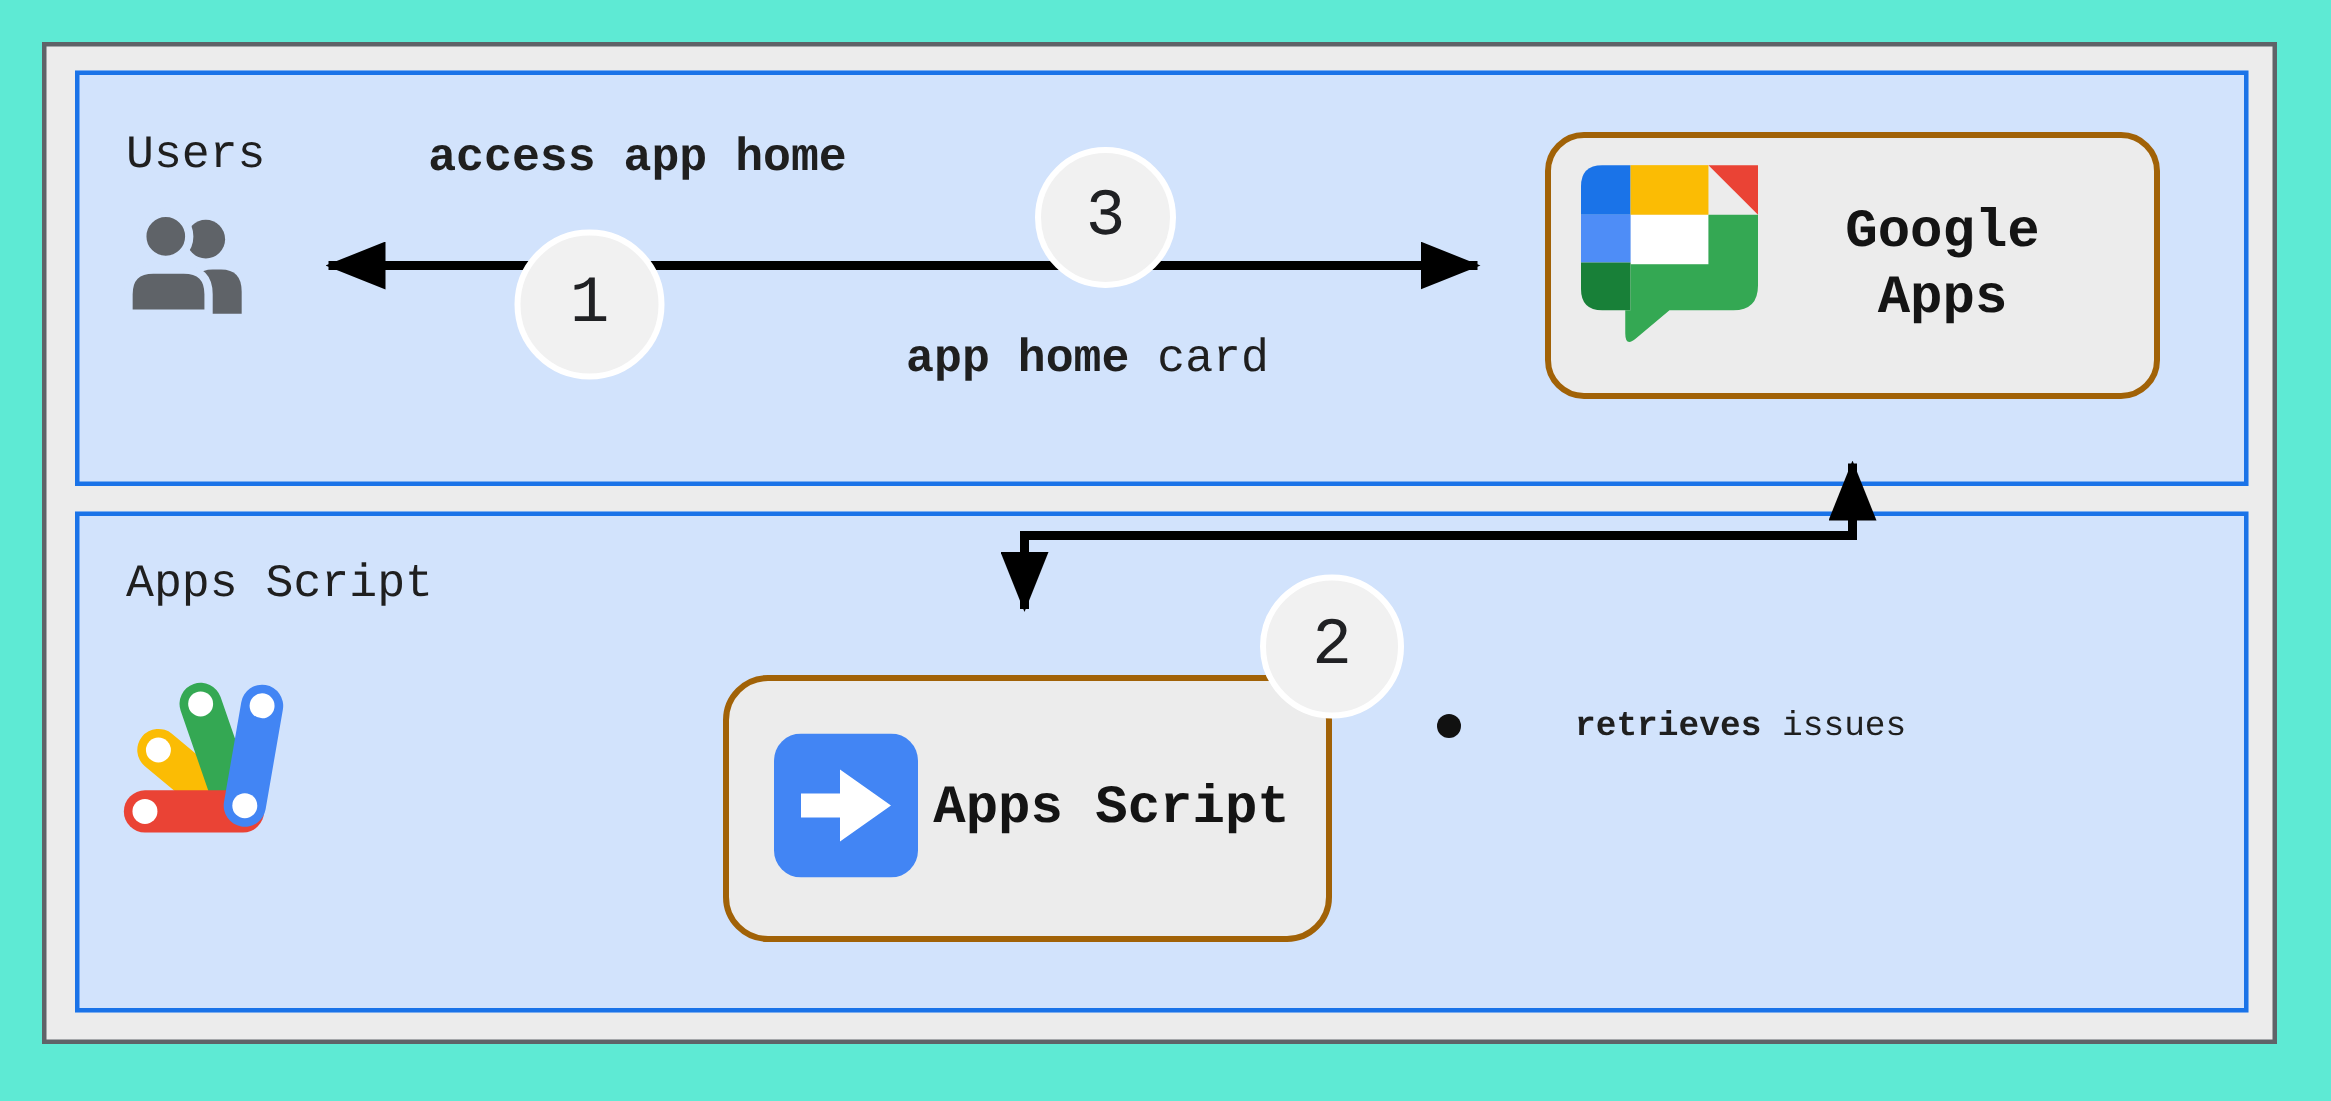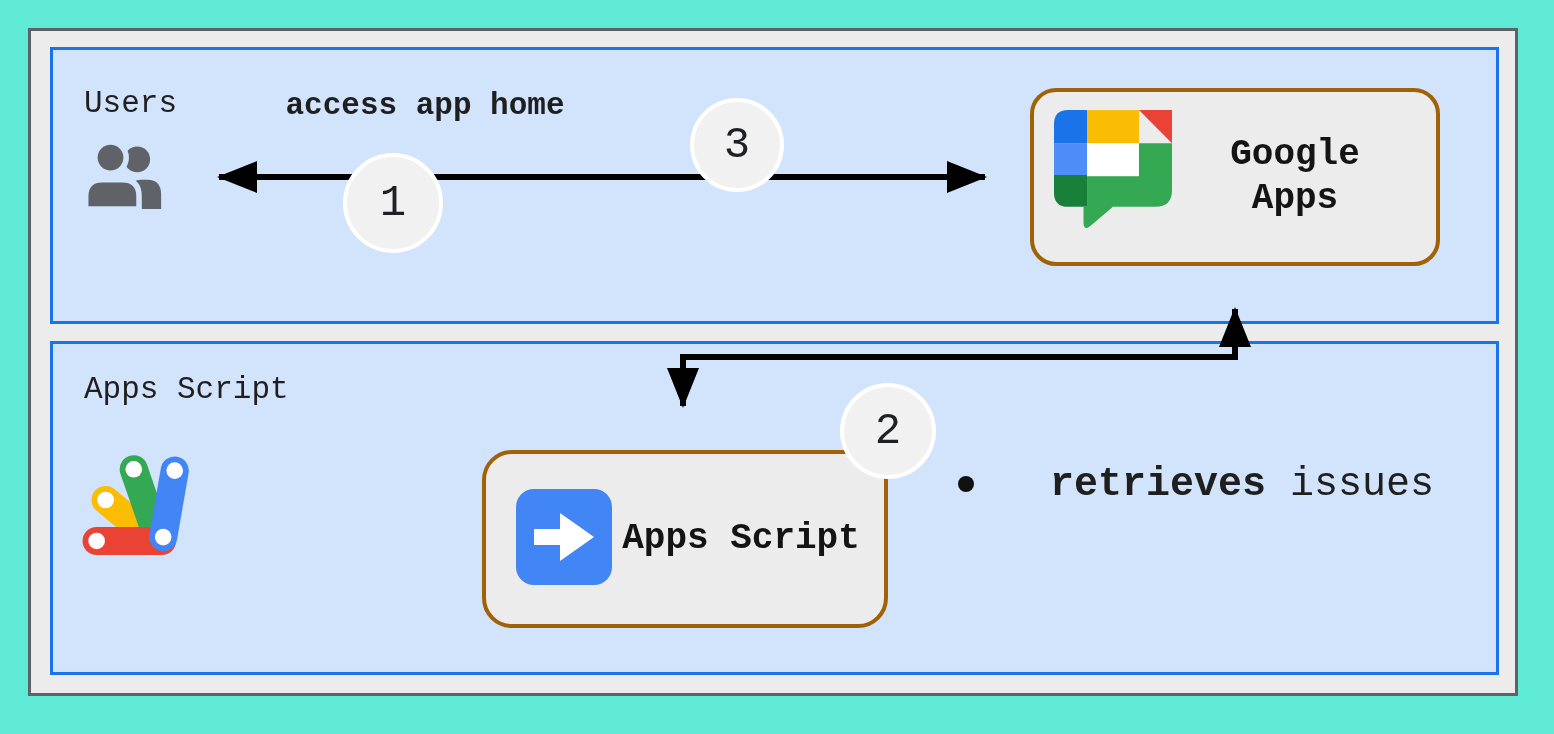--- a/index.html
+++ b/index.html
@@ -42,21 +42,21 @@
   .step-circle {
     background:#f1f1f1; border:4px solid #ffffff; border-radius:50%;
     display:flex; align-items:center; justify-content:center;
     font-size:44px; color:#202124;
   }
   .step-1 { left:343px; top:153px; width:100px; height:100px; }
   .step-3 { left:690px; top:98px;  width:94px;  height:94px;  }
   .step-2 { left:840px; top:383px; width:96px;  height:96px;  }
 
   .bullets { left:958px; top:462px; width:540px; display:flex; flex-direction:column; row-gap:12px; }
-  .bullet-row { display:flex; align-items:center; height:44px; font-size:40px; }
+  .bullet-row { display:flex; align-items:center; height:44px; font-size:23px; }
   .bullet-row b { font-weight:700; }
   .bullet-dot {
     width:16px; height:16px; border-radius:50%; background:#111111;
     margin-right:76px; flex:0 0 auto;
   }
 </style>
 </head>
 <body>
 
 <div class="stage">
@@ -128,20 +128,23 @@
       </svg>
     </span>
     <div class="card-label">
       <div>Apps Script</div>
     </div>
   </div>
 
   <div class="abs flow-label lbl-access">
     <b>access app home</b>
   </div>
+  <div class="abs flow-label lbl-card">
+    <b>app home</b><span> card</span>
+  </div>
 
   <div class="abs bullets">
     <div class="bullet-row">
       <span class="bullet-dot"></span>
       <span><b>retrieves</b><span> issues</span></span>
     </div>
   </div>
 
   <div class="abs step-circle step-1">
     <span>1</span>

